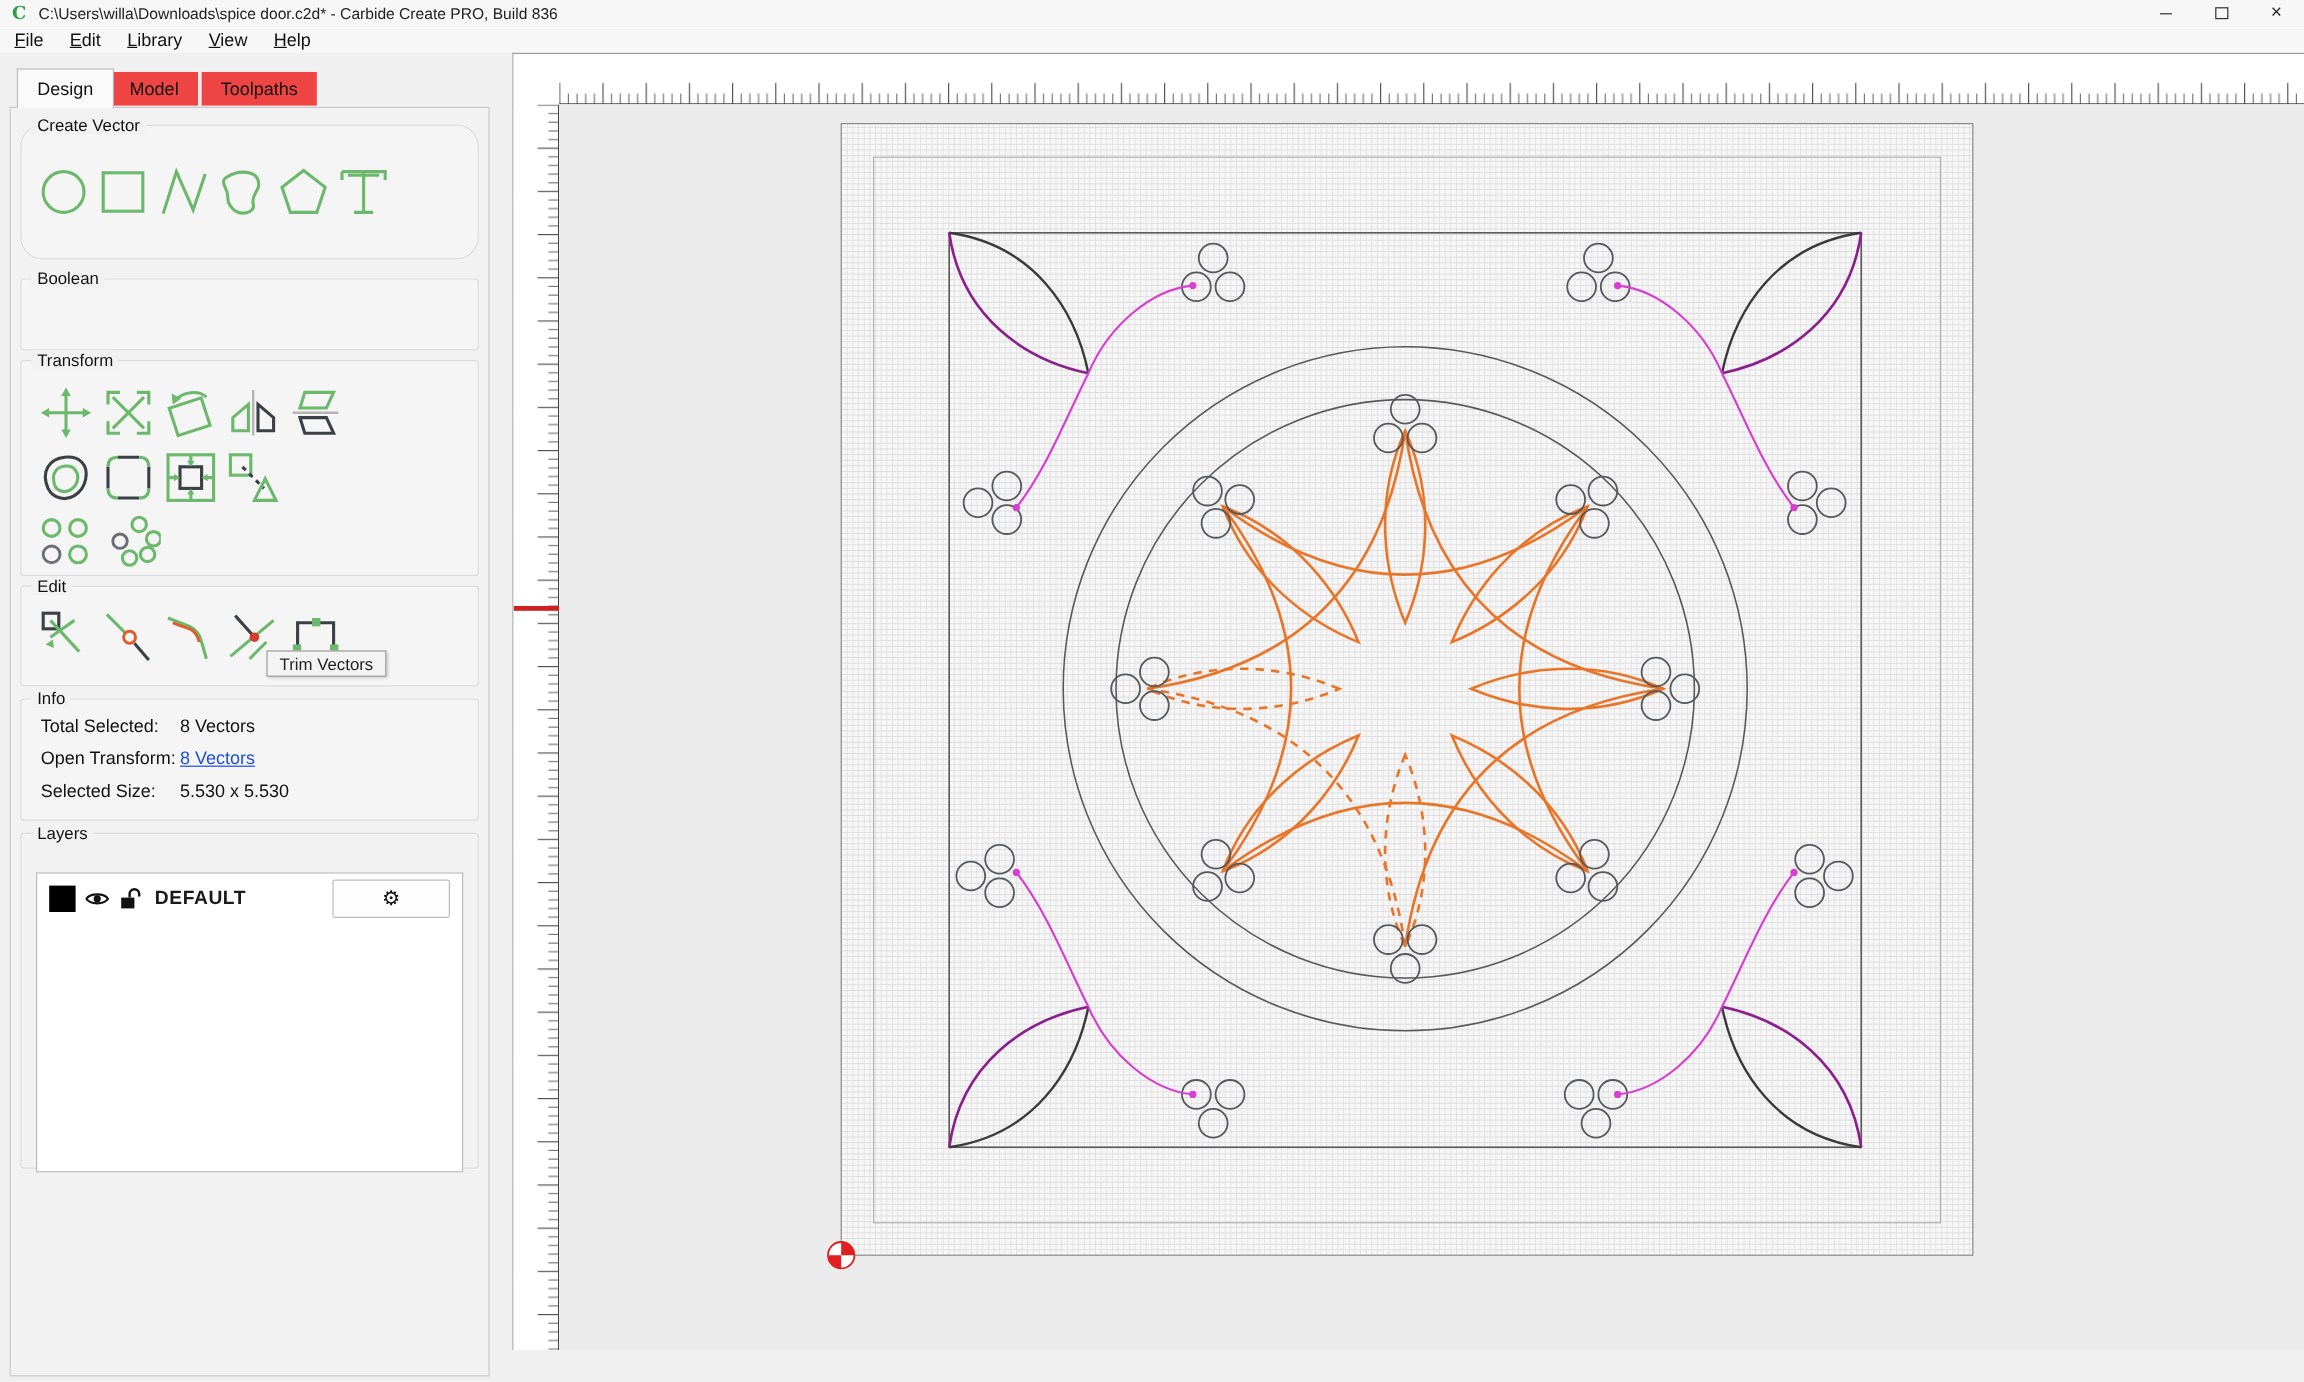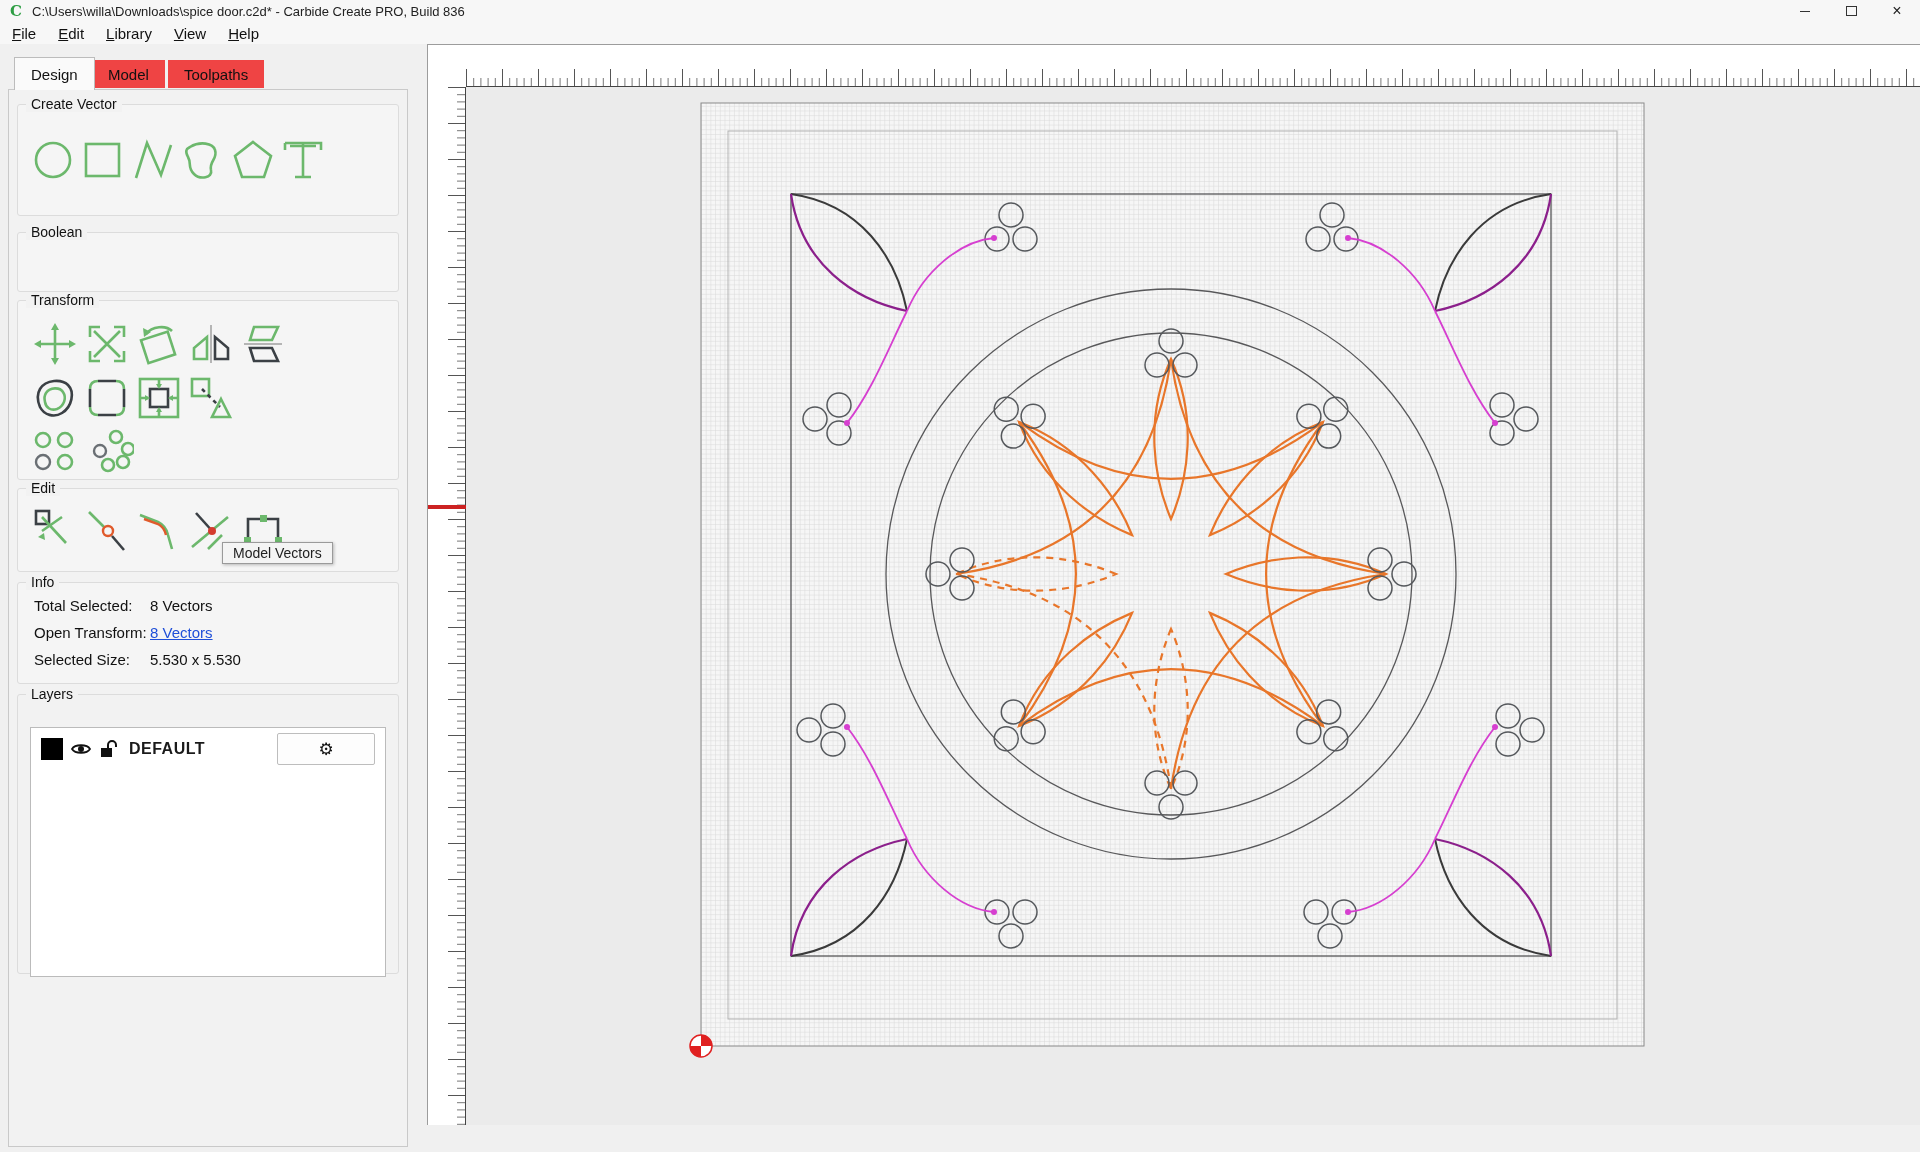--- a/index.html
+++ b/index.html
@@ -86,21 +86,21 @@
   <span class="mi">View</span>
   <span class="mi">Help</span>
 </div>
 
 <div class="tab active" style="left:14px;">Design</div>
 <div class="tab" style="left:92px;">Model</div>
 <div class="tab" style="left:168px;">Toolpaths</div>
 
 <div id="panel" class="abs">
 
-  <div class="section" style="top:14px;height:110px;">
+  <div class="section" style="top:14px;height:110px;border-radius:18px;">
     <div class="sec-title">Create Vector</div>
     <div class="icon" style="left:12px;top:32px;"><svg viewBox="0 0 46 46">
           <circle class="g" cx="23" cy="23" r="17"></circle>
         </svg></div>
     <div class="icon" style="left:62px;top:32px;"><svg viewBox="0 0 46 46">
           <rect class="g" x="6" y="7" width="33" height="32"></rect>
         </svg></div>
     <div class="icon" style="left:112px;top:32px;"><svg viewBox="0 0 46 46">
           <path class="g" d="M6,41 L17,6 L31,38 L41,8"></path>
         </svg></div>
@@ -237,21 +237,21 @@
           </svg>
         <div id="layer-name">DEFAULT</div>
         <div id="layer-gear-btn">
           <span>⚙</span>
         </div>
       </div>
     </div>
   </div>
 </div>
 
-<div id="tooltip" class="abs">Model Vectors</div>
+<div id="tooltip" class="abs">Trim Vectors</div>
 
 <div id="canvas-widget" class="abs">
   <div id="corner-box" class="abs"></div>
 
   <div id="top-ruler" class="abs">
     <svg width="1455" height="42">
       <defs>
         <pattern id="tix" width="36" height="42" patternUnits="userSpaceOnUse">
           <line x1="0.5" y1="24" x2="0.5" y2="42" stroke="#555" stroke-width="1"></line>
           <line x1="7.7" y1="33" x2="7.7" y2="42" stroke="#777" stroke-width="1"></line>

